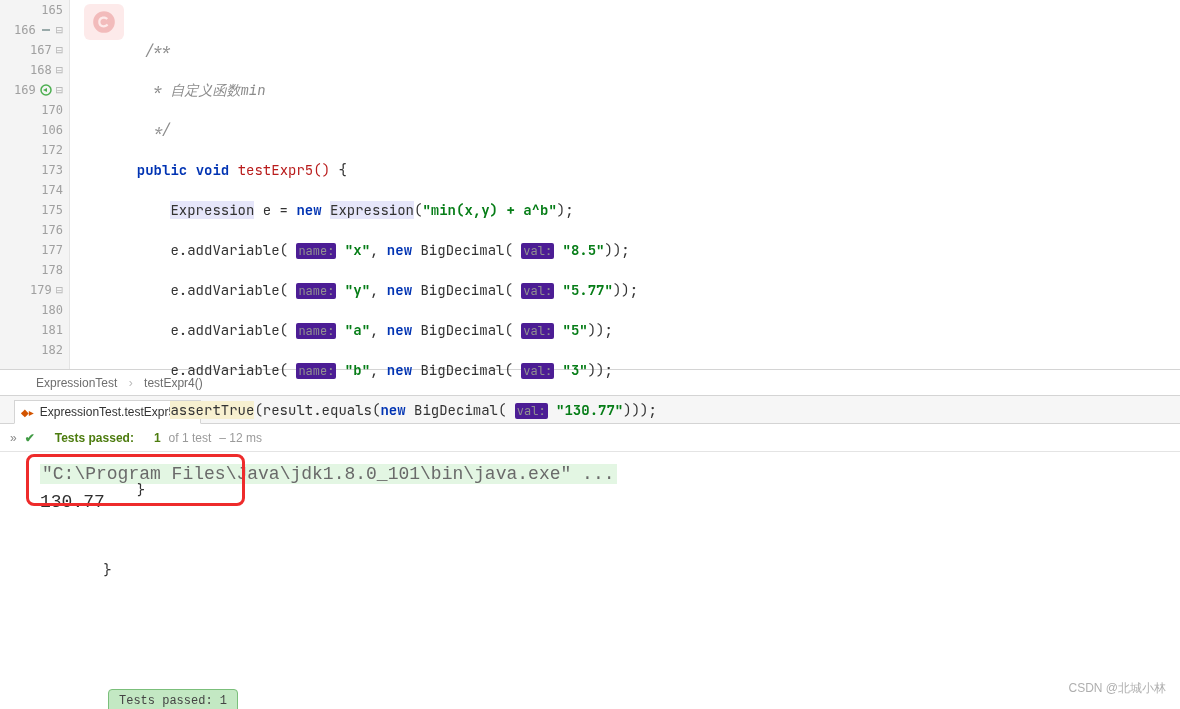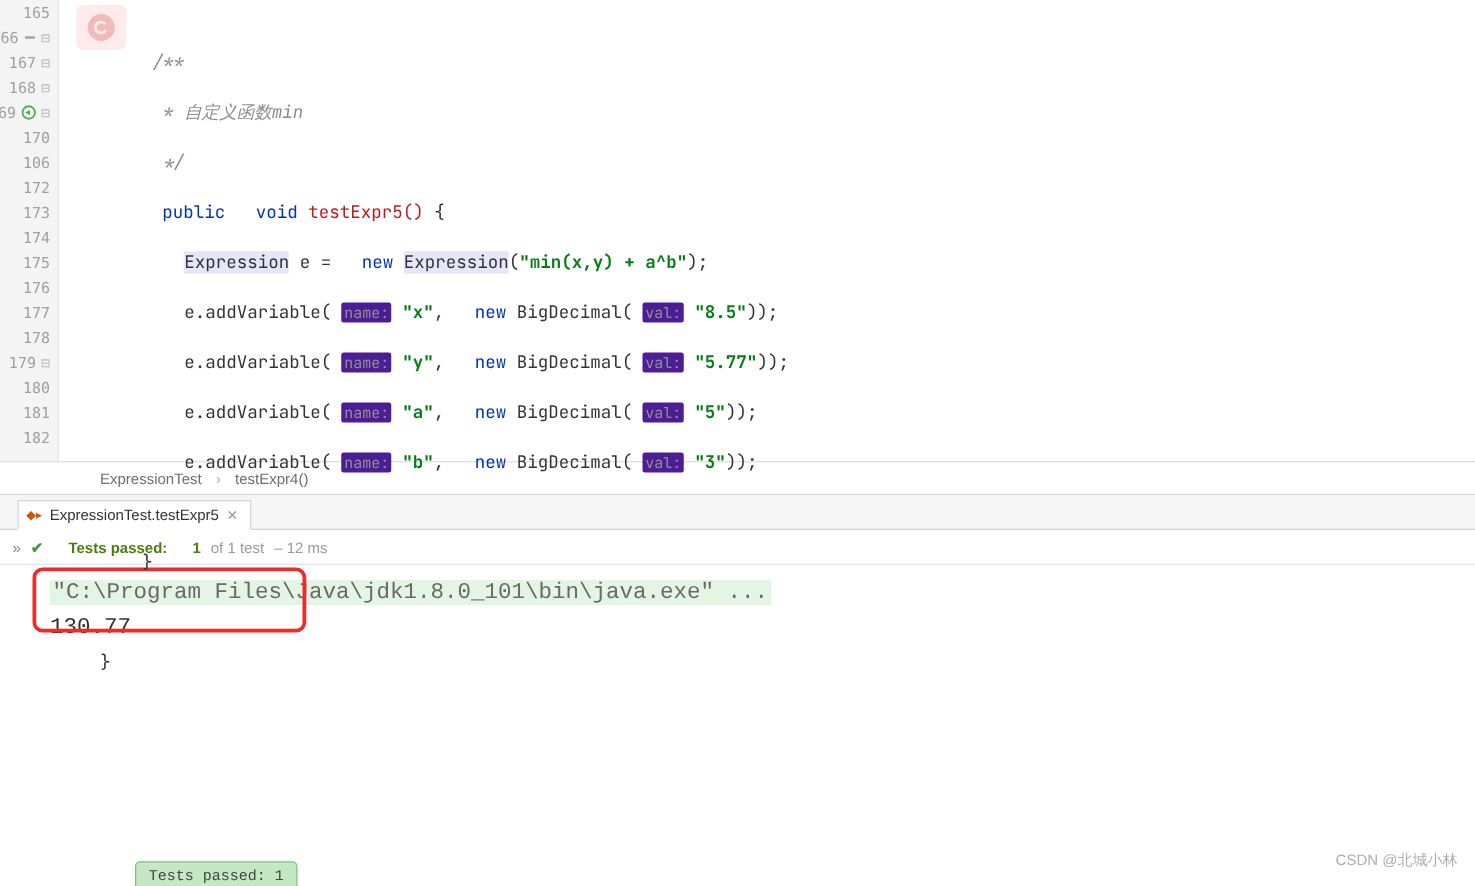--- a/index.html
+++ b/index.html
@@ -1,36 +1,36 @@
 <!DOCTYPE html>
 <html><head>
 <meta charset="utf-8">
 <style>
   * { margin:0; padding:0; box-sizing:border-box; }
   html,body { width:1180px; height:709px; font-family:"Segoe UI",Arial,sans-serif; font-size:13px; background:#fff; color:#333; overflow:hidden; }
   .editor-area { display:flex; height:370px; border-bottom:1px solid #d4d4d4; }
-  .gutter { width:47px; background:#f4f4f4; border-right:1px solid #e4e4e4; font-family:Consolas,monospace; font-size:12px; color:#a0a0a0; text-align:right; }
+  .gutter { width:70px; background:#f4f4f4; border-right:1px solid #e4e4e4; font-family:Consolas,monospace; font-size:12px; color:#a0a0a0; text-align:right; }
   .gutter-row { height:20px; line-height:20px; display:flex; justify-content:flex-end; align-items:center; padding-right:6px; gap:4px; }
   .ln { width:24px; display:inline-block; }
   .gut-icon { width:12px; height:12px; display:inline-flex; align-items:center; justify-content:center; }
   .code { flex:1; font-family:"JetBrains Mono",Consolas,monospace; font-size:14px; line-height:20px; padding-left:8px; position:relative; }
   .code pre { font-family:inherit; white-space:pre; }
   .line { height:20px; display:block; }
-  .kw { color:#0033b3; font-weight:400;margin-left:16px; }
+  .kw { color:#0033b3; font-weight:700; }
   .str { color:#067d17; font-weight:600; }
   .com { color:#8c8c8c; font-style:italic; }
   .hint { color:#909090; font-style:normal; background:#4c1d95; padding:0 2px; border-radius:2px; font-size:12px;}
   .fn { color:#b91c1c; }
   .field { color:#871094; font-style:italic; }
   .hl { background:#e6e6fa;margin-top:19px; }
   .hlY { background:#f7f0d0; }
   .watermark-logo { position:absolute; left:14px; top:4px; width:40px; height:36px; background:#fdeaea; border-radius:6px; z-index:0; display:flex; align-items:center; justify-content:center; }
   .watermark-logo svg { opacity:.35; }
   .code-inner { position:relative; z-index:1; }
-  .breadcrumb { height:26px; line-height:26px; padding-left:80px; font-size:12px; color:#6e6e6e; border-bottom:1px solid #d4d4d4; background:#fff;}
+  .breadcrumb { height:26px; line-height:26px; padding-left:36px; font-size:12px; color:#6e6e6e; border-bottom:1px solid #d4d4d4; background:#fff;}
   .bc-sep { margin:0 8px; color:#bbb; }
   .run-tab-bar { height:28px; display:flex; align-items:flex-end; padding-left:14px; border-bottom:1px solid #d4d4d4; background:#f6f6f6;}
   .run-tab { display:flex; align-items:center; gap:6px; padding:4px 10px 4px 6px; background:#fff; border:1px solid #d4d4d4; border-bottom:1px solid #fff; font-size:12px; position:relative; top:1px;}
   .run-tab .diamond { color:#d35400; font-size:10px; }
   .run-tab .close { color:#999; font-size:11px; }
   .status-bar { height:28px; display:flex; align-items:center; padding:0 10px; gap:8px; font-size:12px; color:#555; border-bottom:1px solid #e4e4e4;}
   .status-bar .chev { color:#888; }
   .status-bar .check { color:#419b45; font-weight:bold; }
   .status-bar .b { color:#4d7c0f; font-weight:600;margin-left:12px; }
   .status-bar .muted { color:#9a9a9a; }
@@ -129,20 +129,21 @@
 <pre><span class="line"></span>
 <span class="line">        <span class="com">/**</span></span>
 <span class="line">        <span class="com"> * 自定义函数min</span></span>
 <span class="line">        <span class="com"> */</span></span>
 <span class="line">       <span class="kw">public</span> <span class="kw">void</span> <span class="fn">testExpr5()</span> {</span>
 <span class="line">           <span class="hl">Expression</span> e = <span class="kw">new</span> <span class="hl">Expression</span>(<span class="str">"min(x,y) + a^b"</span>);</span>
 <span class="line">           <span>e.addVariable(</span> <span class="hint">name:</span> <span class="str">"x"</span>, <span class="kw">new</span> <span>BigDecimal(</span> <span class="hint">val:</span> <span class="str">"8.5"</span><span>));</span></span>
 <span class="line">           <span>e.addVariable(</span> <span class="hint">name:</span> <span class="str">"y"</span>, <span class="kw">new</span> <span>BigDecimal(</span> <span class="hint">val:</span> <span class="str">"5.77"</span><span>));</span></span>
 <span class="line">           <span>e.addVariable(</span> <span class="hint">name:</span> <span class="str">"a"</span>, <span class="kw">new</span> <span>BigDecimal(</span> <span class="hint">val:</span> <span class="str">"5"</span><span>));</span></span>
 <span class="line">           <span>e.addVariable(</span> <span class="hint">name:</span> <span class="str">"b"</span>, <span class="kw">new</span> <span>BigDecimal(</span> <span class="hint">val:</span> <span class="str">"3"</span><span>));</span></span>
+<span class="line">           <span class="hlY">assertTrue</span><span>(result.equals(</span><span class="kw">new</span><span> BigDecimal(</span> <span class="hint">val:</span> <span class="str">"130.77"</span><span>)));</span></span>
 <span class="line"></span>
 <span class="line">       <span>}</span></span>
 <span class="line"></span>
 <span class="line">   <span>}</span></span>
 <span class="line"></span>
 </pre>
     </div>
   </div>
 </div>
 

